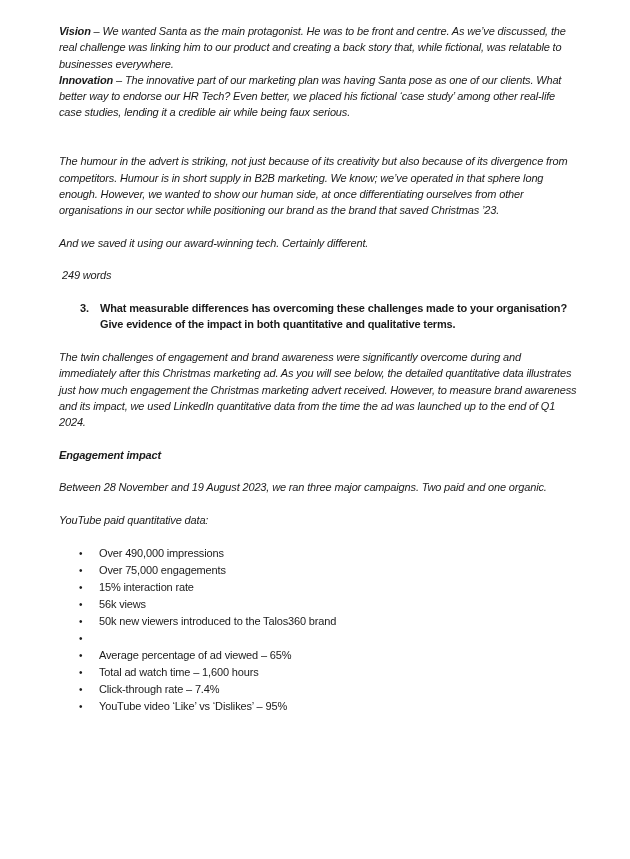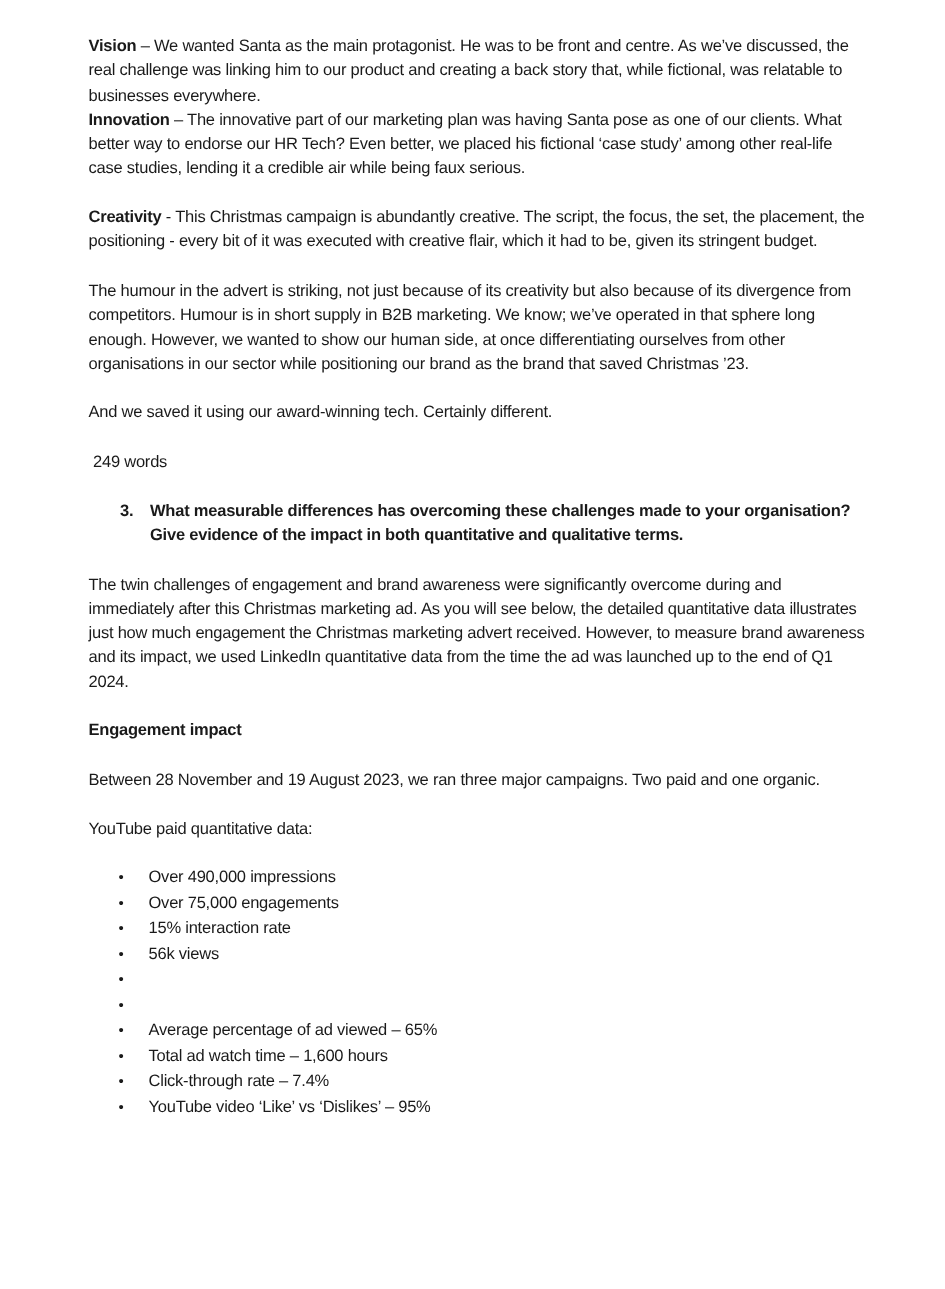--- a/index.html
+++ b/index.html
@@ -19,20 +19,21 @@
     .page {
       position: absolute;
       left: 59px;
       top: 23px;
       width: 520px;
       line-height: 16.3px;
       letter-spacing: -0.15px;
     }
     p {
       margin: 0;
+      font-style: italic;
     }
     .gap {
       height: 16.3px;
     }
     .b {
       font-weight: bold;
     }
     .wordcount {
       padding-left: 3px;
     }
@@ -68,21 +69,20 @@
 </head>
 <body>
 
 <div class="page">
 
   <p><span class="b">Vision</span><span> – We wanted Santa as the main protagonist. He was to be front and centre. As we’ve discussed, the real challenge was linking him to our product and creating a back story that, while fictional, was relatable to businesses everywhere.</span></p>
   <p><span class="b">Innovation</span><span> – The innovative part of our marketing plan was having Santa pose as one of our clients. What better way to endorse our HR Tech? Even better, we placed his fictional ‘case study’ among other real-life case studies, lending it a credible air while being faux serious.</span></p>
 
   <div class="gap"></div>
 
-  <p><span class="b">Creativity</span><span> - This Christmas campaign is abundantly creative. The script, the focus, the set, the placement, the positioning - every bit of it was executed with creative flair, which it had to be, given its stringent budget.</span></p>
 
   <div class="gap"></div>
 
   <p>The humour in the advert is striking, not just because of its creativity but also because of its divergence from competitors. Humour is in short supply in B2B marketing. We know; we’ve operated in that sphere long enough. However, we wanted to show our human side, at once differentiating ourselves from other organisations in our sector while positioning our brand as the brand that saved Christmas ’23.</p>
 
   <div class="gap"></div>
 
   <p>And we saved it using our award-winning tech. Certainly different.</p>
 
   <div class="gap"></div>
@@ -126,20 +126,21 @@
     <li>
         <span class="dot">•</span>
         <span>15% interaction rate</span>
       </li>
     <li>
         <span class="dot">•</span>
         <span>56k views</span>
       </li>
     <li>
         <span class="dot">•</span>
+        <span>50k new viewers introduced to the Talos360 brand</span>
       </li>
     <li>
         <span class="dot">•</span>
       </li>
     <li>
         <span class="dot">•</span>
         <span>Average percentage of ad viewed – 65%</span>
       </li>
     <li>
         <span class="dot">•</span>

